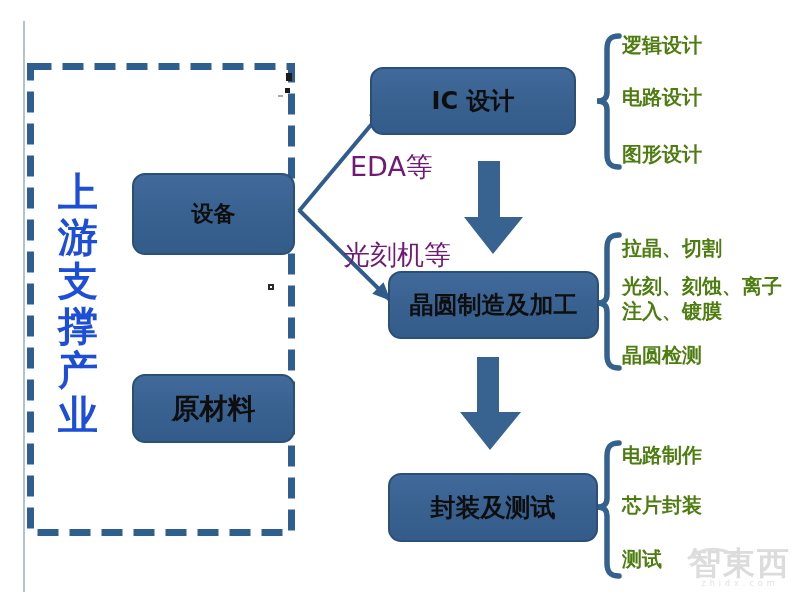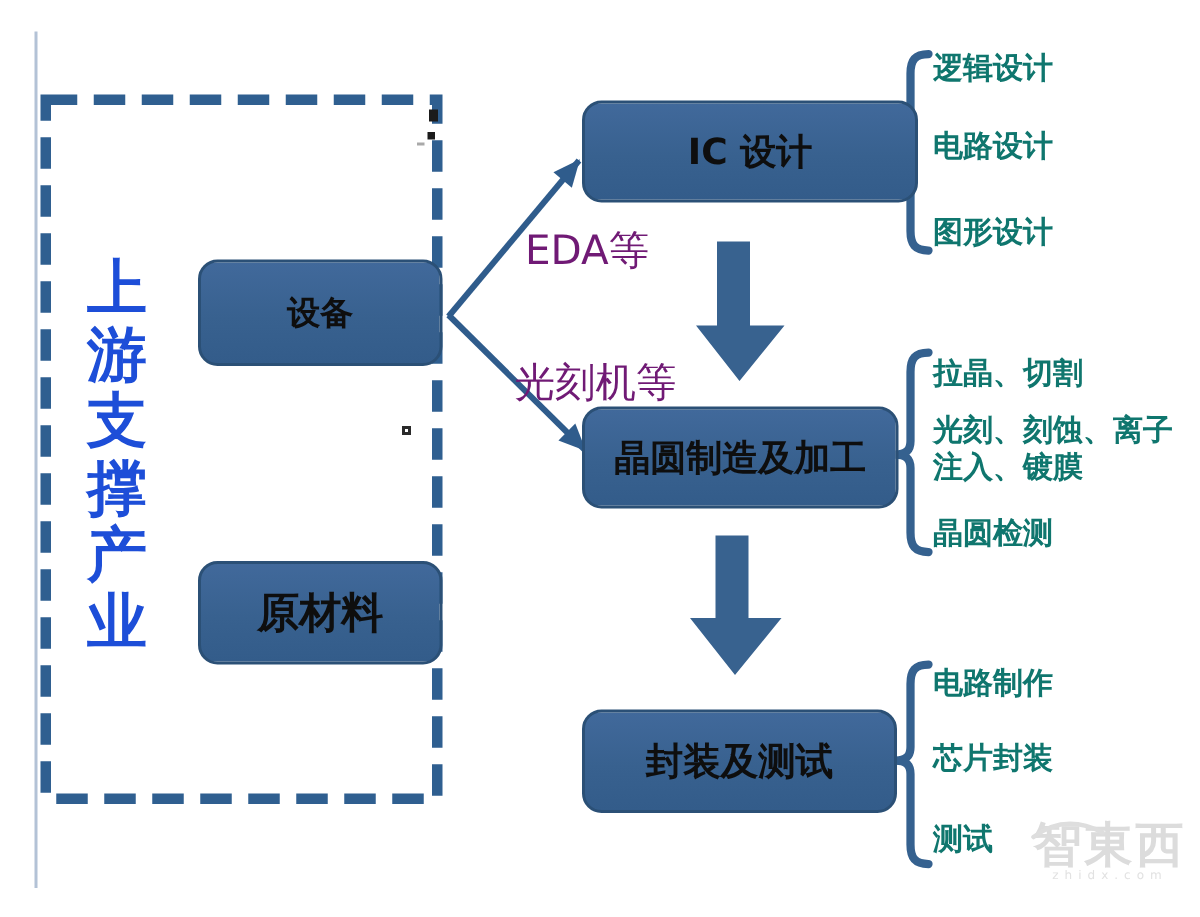--- a/index.html
+++ b/index.html
@@ -7,31 +7,31 @@
          font-family:"DejaVu Sans","Liberation Sans",sans-serif;}
   #vector{position:absolute;left:0;top:0;width:800px;height:611px;}
 
   .vtitle{position:absolute;left:52px;top:170px;width:46px;font-size:40px;line-height:44.5px;
           font-weight:600;color:#1d4ed8;word-break:break-all;text-align:right;letter-spacing:0;}
 
   .bluebox{position:absolute;display:flex;align-items:center;justify-content:center;
            background:linear-gradient(180deg,#41699b 0%,#38618f 55%,#335c8a 100%);
            border:2px solid #2b5076;border-radius:13px;box-sizing:border-box;
            color:#0e0e0e;font-weight:700;}
-  .box-equip{left:132px;top:173px;width:163px;height:71px;font-size:22px;}
+  .box-equip{left:132px;top:173px;width:163px;height:82px;font-size:22px;}
   .box-material{left:132px;top:374px;width:163px;height:69px;font-size:28px;}
-  .box-stage0{left:388px;top:67px;width:224px;height:68px;font-size:24px;}
+  .box-stage0{left:370px;top:67px;width:206px;height:68px;font-size:24px;}
   .box-stage1{left:388px;top:271px;width:211px;height:68px;font-size:24px;}
   .box-stage2{left:388px;top:473px;width:210px;height:69px;font-size:25px;}
 
   .edge-label{position:absolute;color:#701a75;font-size:27px;font-weight:400;white-space:nowrap;}
   .edge-0{left:350px;top:149px;}
   .edge-1{left:343px;top:237px;}
 
-  .item{position:absolute;left:622px;color:#0f766e;font-size:20px;font-weight:700;
+  .item{position:absolute;left:622px;color:#4d7c0f;font-size:20px;font-weight:700;
         line-height:25px;white-space:nowrap;}
   .item.wrap{white-space:normal;width:174px;}
   .g1-0{top:33px;} .g1-1{top:85px;} .g1-2{top:142px;}
   .g2-0{top:236px;} .g2-1{top:274px;} .g2-2{top:343px;}
   .g3-0{top:443px;text-align:center;} .g3-1{top:493px;} .g3-2{top:547px;}
 
   .speck{position:absolute;}
   .speck-a{left:286px;top:73px;width:6px;height:8px;background:#1b1b1b;}
   .speck-b{left:285px;top:88px;width:5px;height:5px;background:#1b1b1b;}
   .speck-c{left:278px;top:95px;width:5px;height:2px;background:#a9a9a9;}

